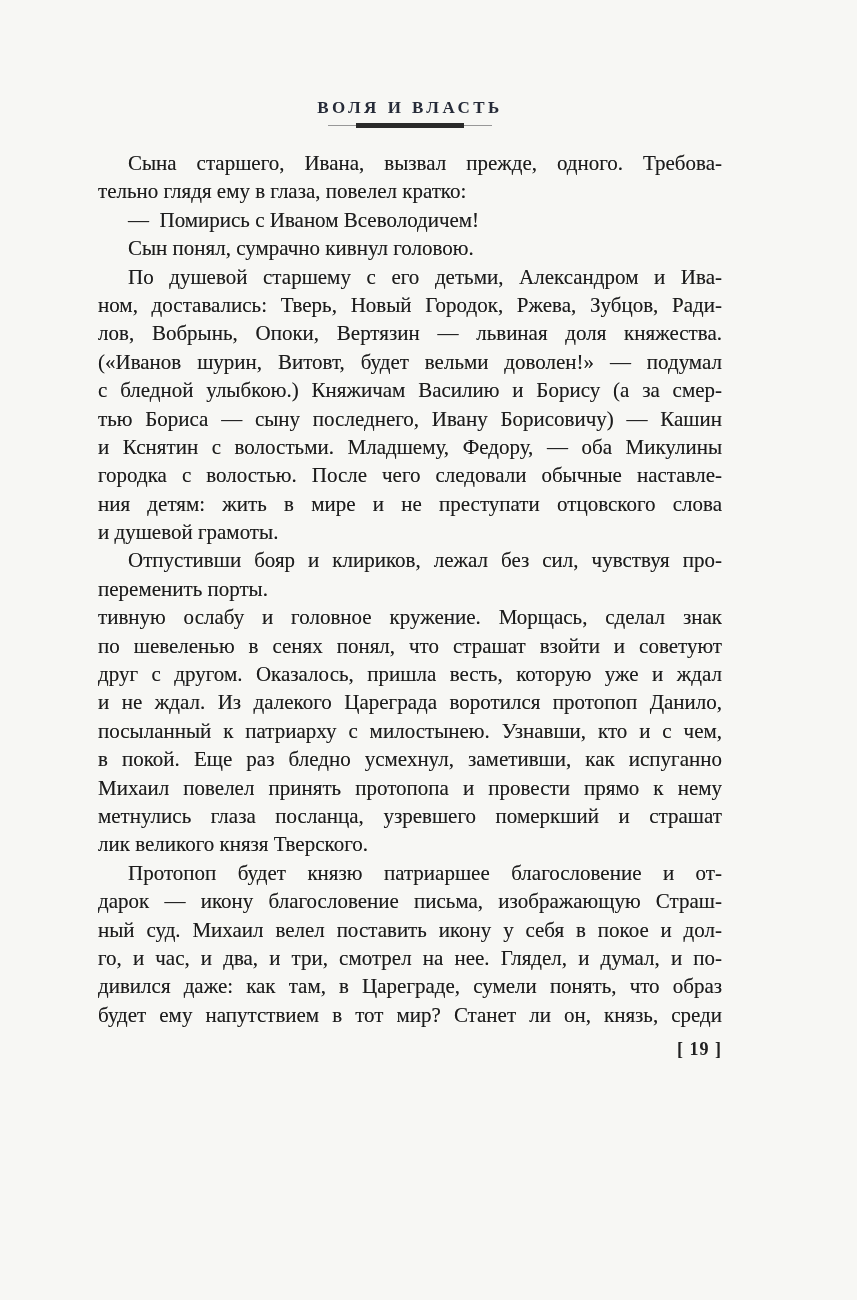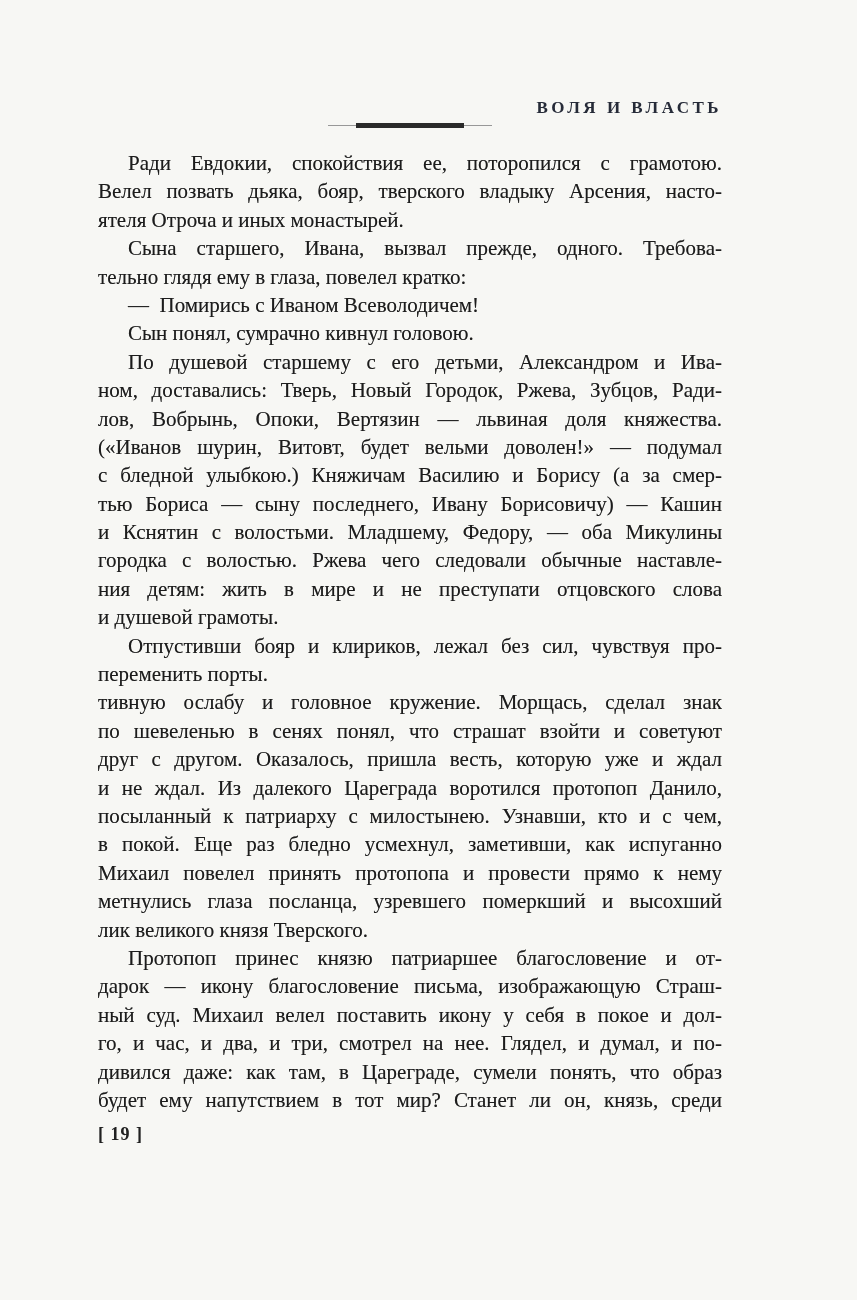--- a/index.html
+++ b/index.html
@@ -19,21 +19,21 @@
     box-sizing: border-box;
     padding-top: 99px;
     overflow: hidden;
     background: #f7f7f4;
   }
   .content {
     margin-left: 98px;
     width: 624px;
   }
   .running-head {
-    text-align: right;
+    text-align: center;
     font-weight: bold;
     font-size: 17px;
     line-height: 17px;
     letter-spacing: 3.5px;
     color: #262b38;
   }
   .rule {
     position: relative;
     width: 164px;
     height: 5px;
@@ -74,43 +74,38 @@
     text-align-last: justify;
   }
   .line.first {
     text-indent: 30px;
   }
   .line.left {
     text-align-last: left;
   }
   .page-number {
     margin-top: 10px;
-    text-align: left;
+    text-align: right;
     font-size: 18px;
     font-weight: bold;
     letter-spacing: 1px;
     color: #202020;
   }
 </style>
 </head>
 <body>
 
 <div class="page">
   <div class="content">
 
     <div class="running-head">ВОЛЯ И ВЛАСТЬ</div>
     <div class="rule"></div>
 
     <div class="textblock">
 
-      <div class="para">
-        <div class="line first">Ради Евдокии, спокойствия ее, поторопился с грамотою.</div>
-        <div class="line">Велел позвать дьяка, бояр, тверского владыку Арсения, насто-</div>
-        <div class="line left">ятеля Отроча и иных монастырей.</div>
-      </div>
 
       <div class="para">
         <div class="line first">Сына старшего, Ивана, вызвал прежде, одного. Требова-</div>
         <div class="line left">тельно глядя ему в глаза, повелел кратко:</div>
       </div>
 
       <div class="para">
         <div class="line first left">— Помирись с Иваном Всеволодичем!</div>
       </div>
 
@@ -119,44 +114,44 @@
       </div>
 
       <div class="para">
         <div class="line first">По душевой старшему с его детьми, Александром и Ива-</div>
         <div class="line">ном, доставались: Тверь, Новый Городок, Ржева, Зубцов, Ради-</div>
         <div class="line">лов, Вобрынь, Опоки, Вертязин — львиная доля княжества.</div>
         <div class="line">(«Иванов шурин, Витовт, будет вельми доволен!» — подумал</div>
         <div class="line">с бледной улыбкою.) Княжичам Василию и Борису (а за смер-</div>
         <div class="line">тью Бориса — сыну последнего, Ивану Борисовичу) — Кашин</div>
         <div class="line">и Кснятин с волостьми. Младшему, Федору, — оба Микулины</div>
-        <div class="line">городка с волостью. Ржева чего следовали обычные наставле-</div>
+        <div class="line">городка с волостью. После чего следовали обычные наставле-</div>
         <div class="line">ния детям: жить в мире и не преступати отцовского слова</div>
         <div class="line left">и душевой грамоты.</div>
       </div>
 
       <div class="para">
         <div class="line first">Отпустивши бояр и клириков, лежал без сил, чувствуя про-</div>
         <div class="line left">переменить порты.</div>
         <div class="line">тивную ослабу и головное кружение. Морщась, сделал знак</div>
       </div>
 
       <div class="para">
         <div class="line">по шевеленью в сенях понял, что страшат взойти и советуют</div>
         <div class="line">друг с другом. Оказалось, пришла весть, которую уже и ждал</div>
         <div class="line">и не ждал. Из далекого Цареграда воротился протопоп Данило,</div>
         <div class="line">посыланный к патриарху с милостынею. Узнавши, кто и с чем,</div>
         <div class="line">в покой. Еще раз бледно усмехнул, заметивши, как испуганно</div>
         <div class="line">Михаил повелел принять протопопа и провести прямо к нему</div>
-        <div class="line">метнулись глаза посланца, узревшего померкший и высохший</div>
+        <div class="line">метнулись глаза посланца, узревшего померкший и страшат</div>
         <div class="line left">лик великого князя Тверского.</div>
       </div>
 
       <div class="para">
-        <div class="line first">Протопоп принес князю патриаршее благословение и от-</div>
+        <div class="line first">Протопоп будет князю патриаршее благословение и от-</div>
         <div class="line">дарок — икону благословение письма, изображающую Страш-</div>
         <div class="line">ный суд. Михаил велел поставить икону у себя в покое и дол-</div>
         <div class="line">го, и час, и два, и три, смотрел на нее. Глядел, и думал, и по-</div>
         <div class="line">дивился даже: как там, в Цареграде, сумели понять, что образ</div>
         <div class="line">будет ему напутствием в тот мир? Станет ли он, князь, среди</div>
       </div>
 
     </div>
 
     <div class="page-number">[ 19 ]</div>

